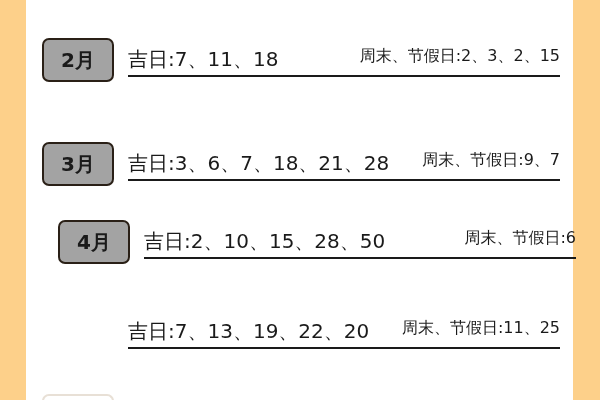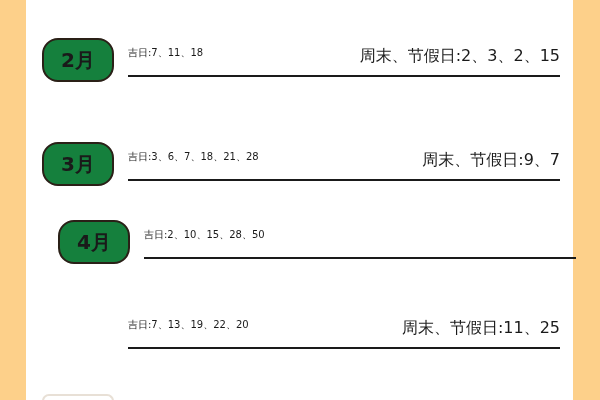--- a/index.html
+++ b/index.html
@@ -9,28 +9,28 @@
     font-family: "DejaVu Sans", "Liberation Sans", sans-serif;
     color: #1a1a1a;
   }
   .strip { position: absolute; top: 0; bottom: 0; background: #fdd08a; }
   .strip.left { left: 0; width: 26px; }
   .strip.right { left: 573px; width: 27px; }
   .row { position: absolute; left: 42px; width: 518px; height: 48px; }
   .month {
     position: absolute; left: 0; top: 0;
     width: 72px; height: 44px; box-sizing: border-box;
-    border: 2px solid #2a2017; border-radius: 16px;
-    background: #15803d;
+    border: 2px solid #2a2017; border-radius: 7px;
+    background: #a3a3a3;
     display: flex; align-items: center; justify-content: center;
     font-weight: bold; font-size: 20px; color: #1a1a1a;
   }
   .lucky {
     position: absolute; left: 86px; top: 8px;
-    font-size: 10px; white-space: nowrap;
+    font-size: 20px; white-space: nowrap;
   }
   .holiday {
     position: absolute; right: 0; top: 8px;
     font-size: 16px; white-space: nowrap; text-align: right;
   }
   .rule {
     position: absolute; left: 86px; right: 0; top: 37px;
     height: 2px; background: #1a1a1a;
   }
   .partial-box {
@@ -55,20 +55,21 @@
 <div class="row" style="top:142px;">
   <div class="month">3月</div>
   <div class="lucky">吉日:3、6、7、18、21、28</div>
   <div class="holiday">周末、节假日:9、7</div>
   <div class="rule"></div>
 </div>
 
 <div class="row" style="top:220px;margin-left:16px;">
   <div class="month">4月</div>
   <div class="lucky">吉日:2、10、15、28、50</div>
+  <div class="holiday">周末、节假日:6</div>
   <div class="rule"></div>
 </div>
 
 <div class="row" style="top:310px;">
   <div class="lucky">吉日:7、13、19、22、20</div>
   <div class="holiday">周末、节假日:11、25</div>
   <div class="rule"></div>
 </div>
 
 <div class="partial-box"></div>

